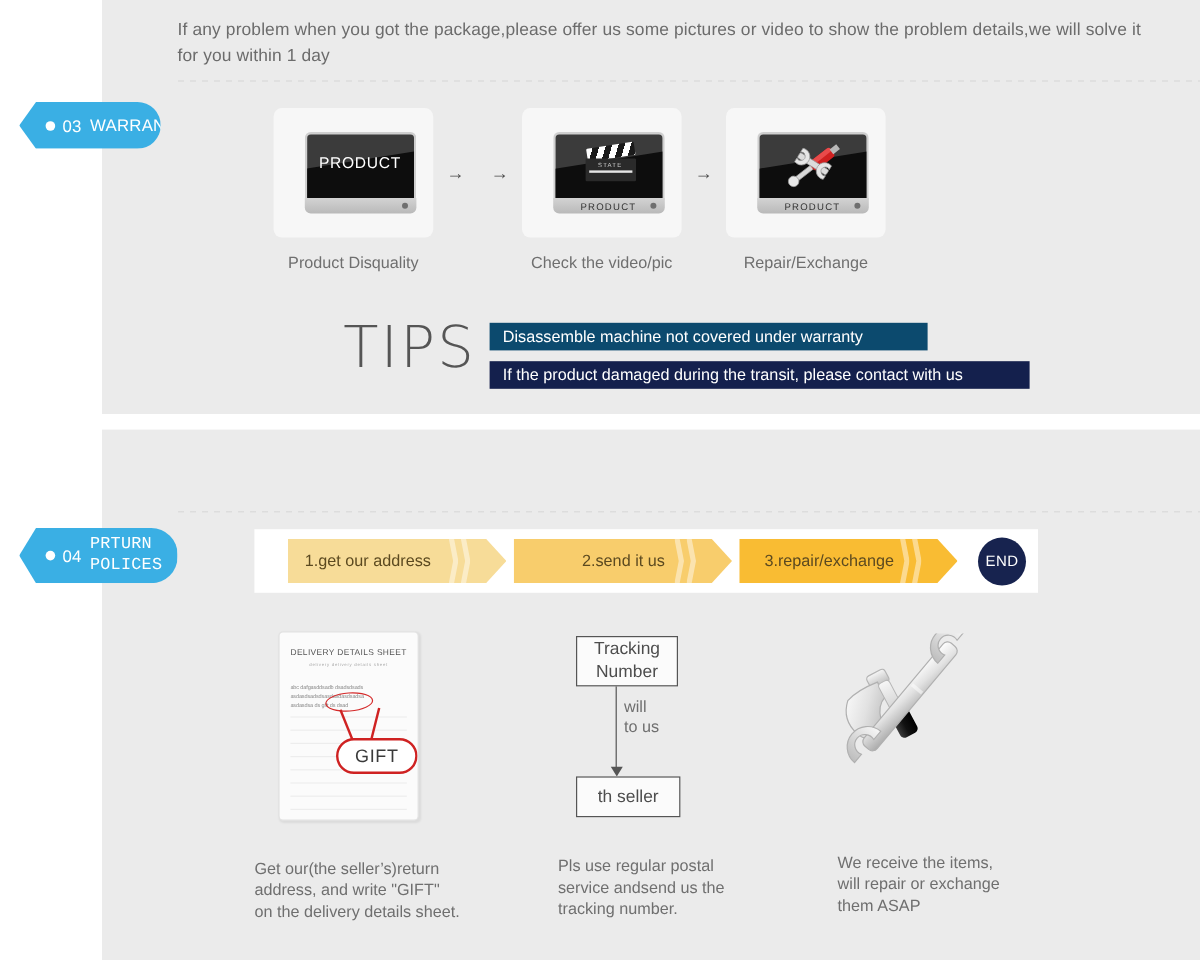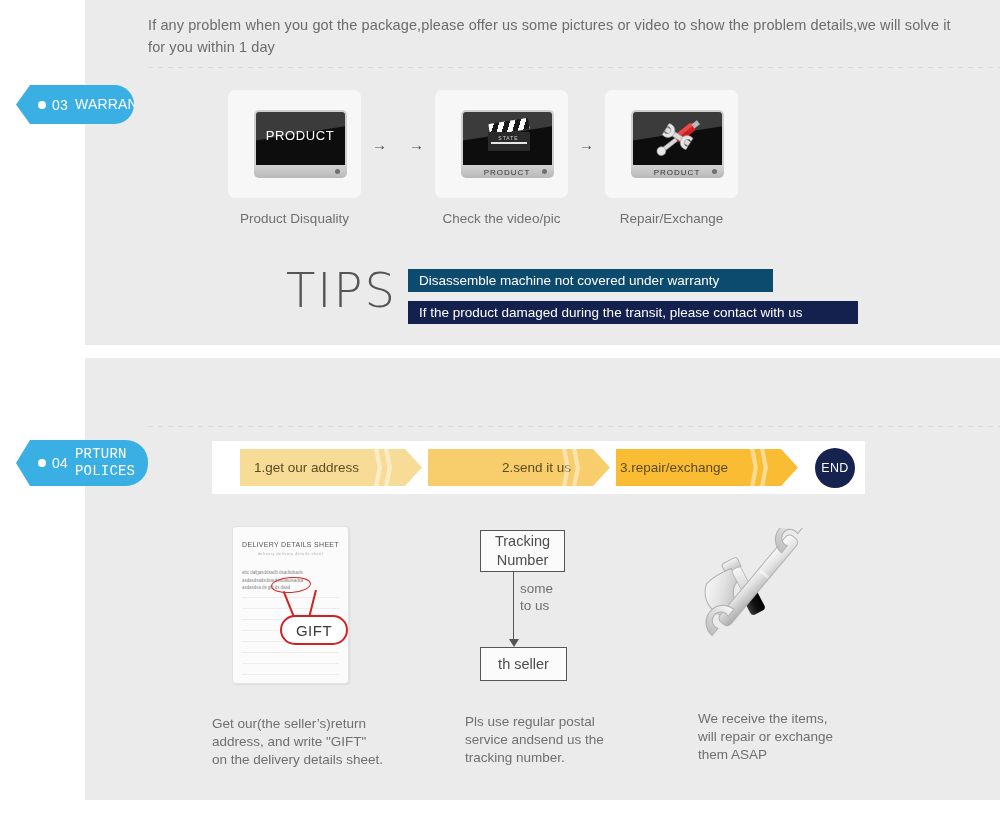--- a/index.html
+++ b/index.html
@@ -273,22 +273,22 @@
     width: 30px;
     display: flex; align-items: center; gap: 2px;
   }
   .chev .ticks i {
     display: block; width: 8px; height: 37px;
     background: rgba(255,255,255,0.45);
     -webkit-clip-path: polygon(0 0, 55% 0, 100% 50%, 55% 100%, 0 100%, 45% 50%);
     clip-path: polygon(0 0, 55% 0, 100% 50%, 55% 100%, 0 100%, 45% 50%);
   }
   #chev-1 { width: 182px; background: #f7dc98; margin-left: 20px; }
-  #chev-2 { width: 182px; background: #f8cd6c; padding-left: 74px; }
-  #chev-3 { width: 182px; background: #f9bc33; padding-left: 4px; }
+  #chev-2 { width: 182px; background: #f8cd6c; padding-left: 57px; }
+  #chev-3 { width: 182px; background: #f9bc33; padding-left: 21px; }
   #flow-end {
     width: 40px; height: 40px;
     border-radius: 50%;
     background: #17234f;
     color: #ffffff;
     display: flex; align-items: center; justify-content: center;
     font-size: 12.5px;
     margin-left: 11px;
     letter-spacing: 0.3px;
   }
@@ -578,21 +578,21 @@
     </div>
     <div class="bcaption">Get our(the seller’s)return
 address, and write "GIFT"
 on the delivery details sheet.</div>
   </div>
 
   <div class="bcol" id="bcol-2">
     <div class="tbox" id="tbox-top">Tracking
 Number</div>
     <div class="tarrow"></div>
-    <div class="tarrow-label">some
+    <div class="tarrow-label">will
 to us</div>
     <div class="tbox" id="tbox-bottom">th seller</div>
     <div class="bcaption">Pls use regular postal
 service andsend us the
  tracking number.</div>
   </div>
 
   <div class="bcol" id="bcol-3">
     <div id="tools-illo">
       <svg width="175" height="155" viewBox="0 0 175 155">

